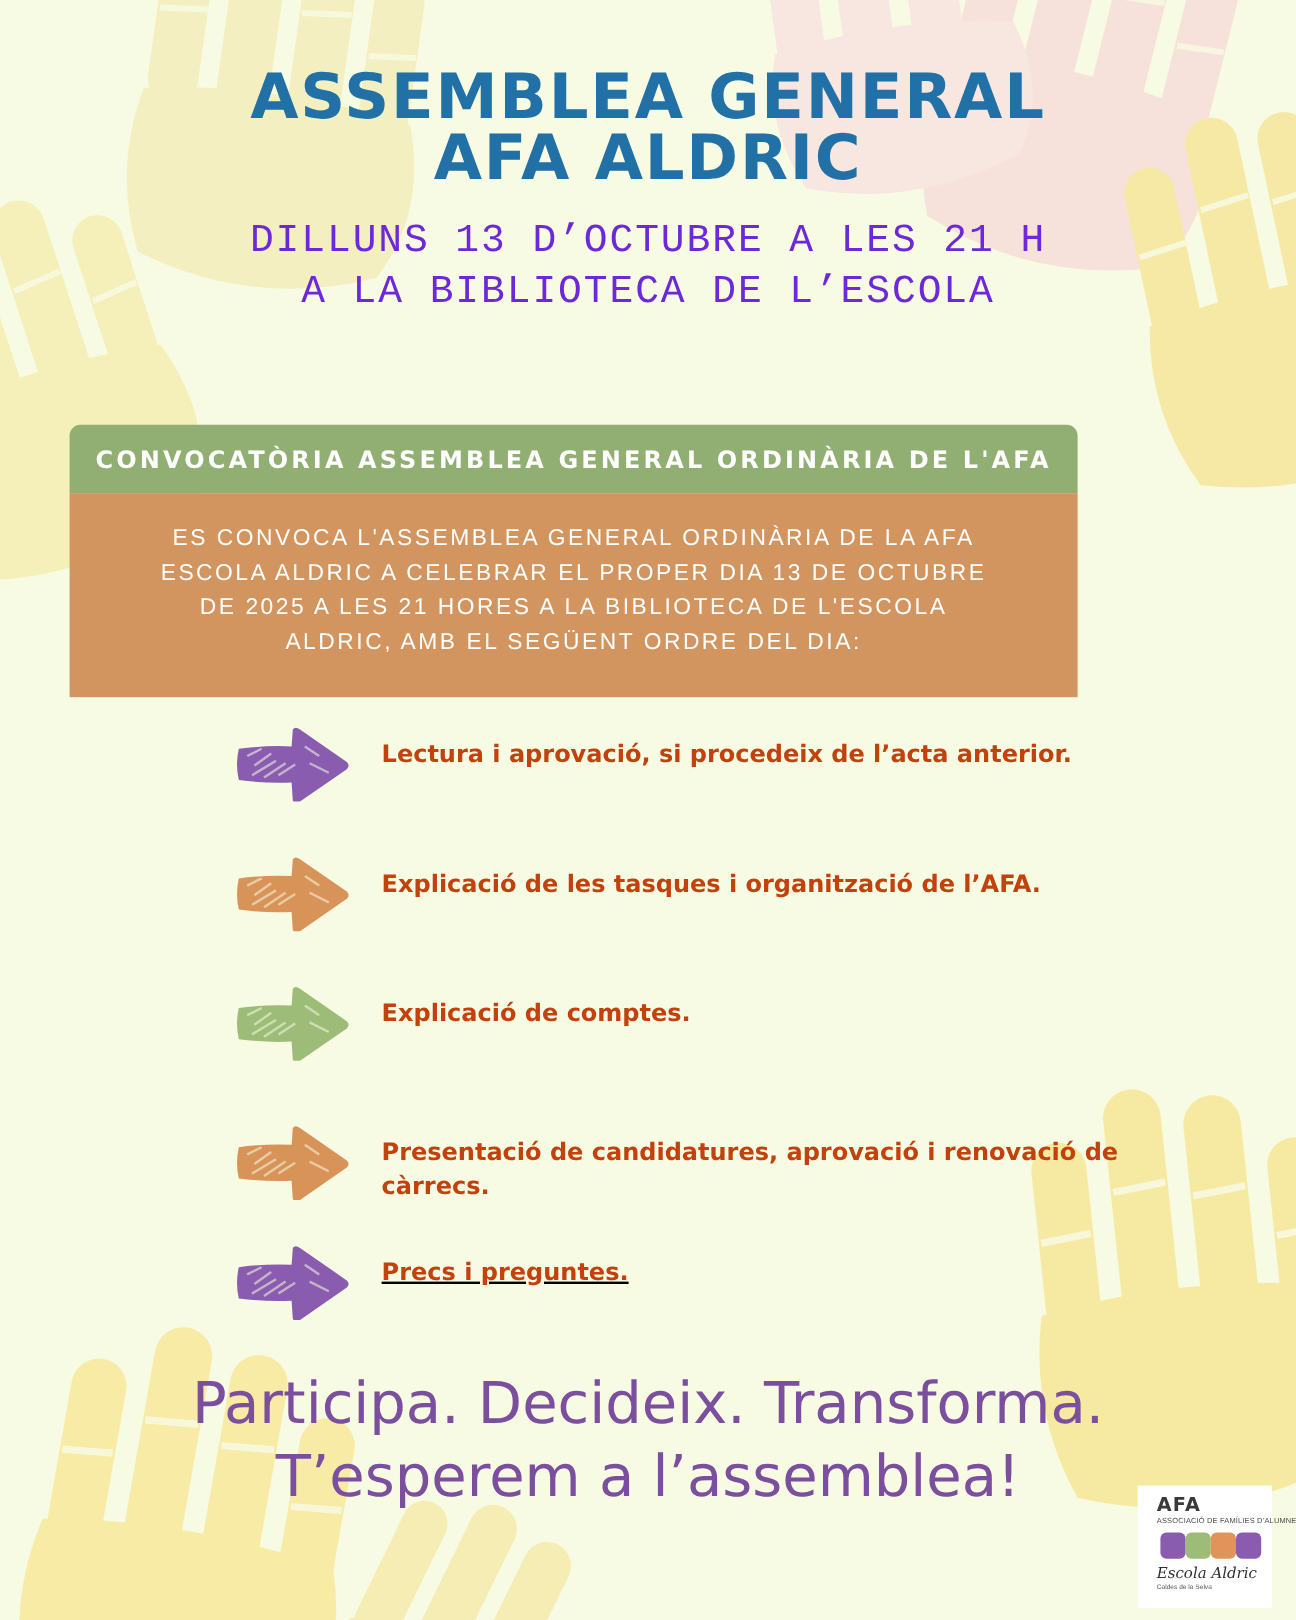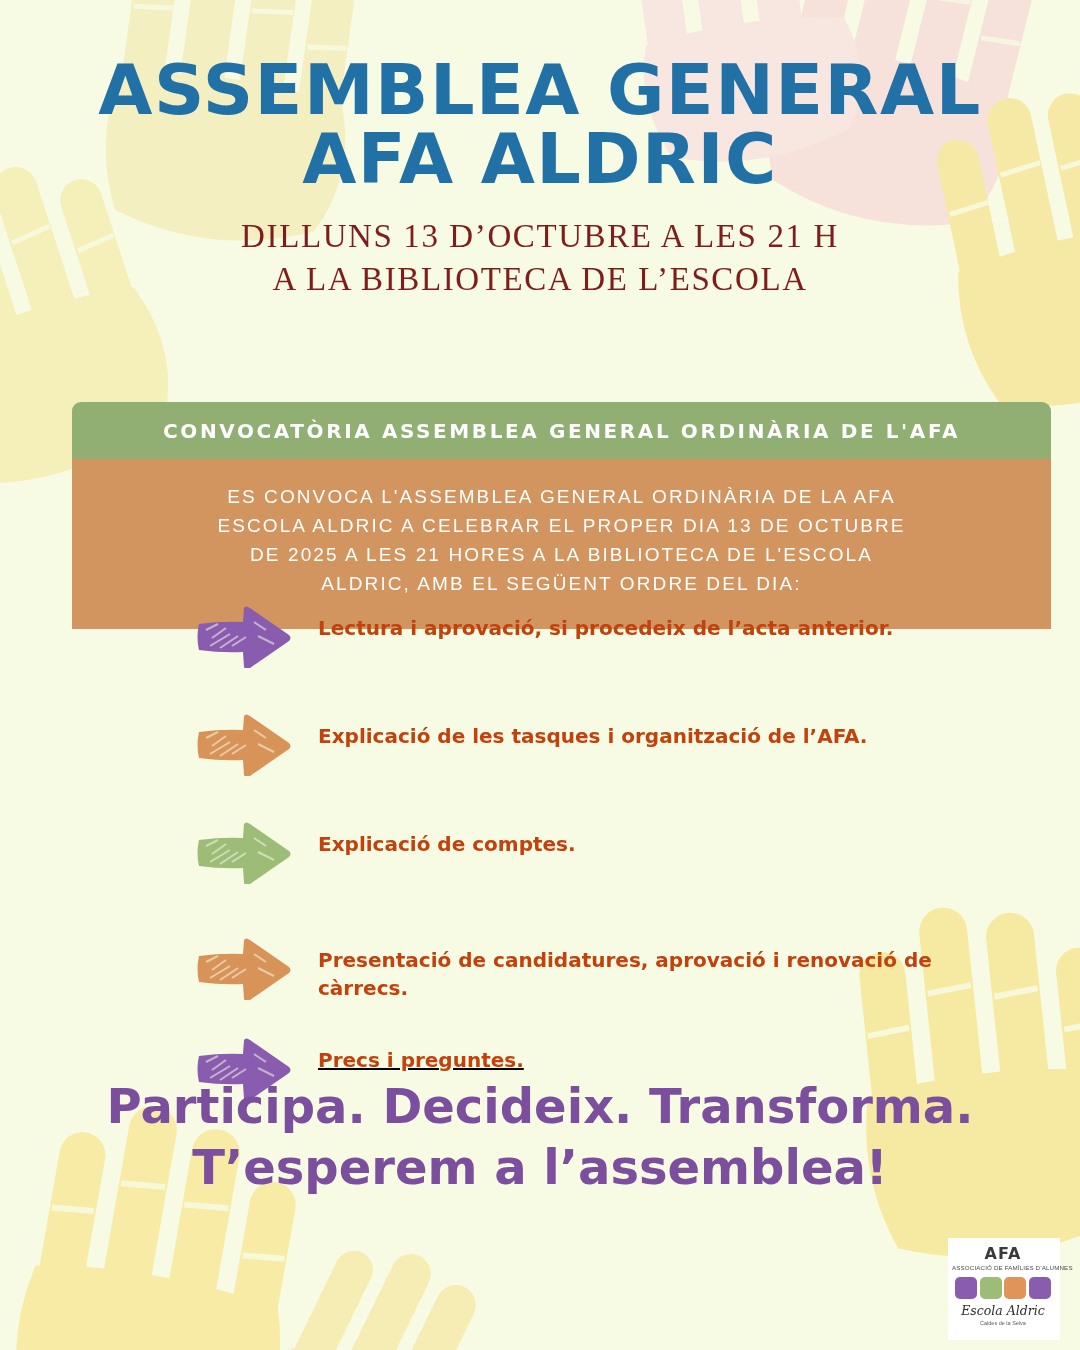--- a/index.html
+++ b/index.html
@@ -42,47 +42,46 @@
   .title-block {
     position: absolute;
     top: 56px;
     left: 0;
     width: 1080px;
     text-align: center;
   }
   .main-title {
     font-family: "DejaVu Sans", sans-serif;
     font-weight: 700;
-    font-size: 70px;
+    font-size: 52px;
     line-height: 0.99;
     letter-spacing: 1.5px;
     color: #2271A6;
     margin: 0;
     text-transform: uppercase;
   }
   .main-title .l2 { display: block; }
   .subtitle {
     margin: 20px 0 0 0;
-    font-family: Liberation Serif, serif;
+    font-family: Liberation Mono, monospace;
     font-weight: 400;
     font-size: 33px;
     line-height: 1.32;
     letter-spacing: 1.6px;
-    color: #7f1d1d;
+    color: #6d28d9;
     text-transform: uppercase;
   }
   .subtitle .l2 { display: block; }
 
   
   .banner {
     position: absolute;
     top: 354px;
-    left: 72px;
-    width: 979px;
-    margin-top: 48px;
+    left: 58px;
+    width: 840px;
   }
   .banner-head {
     background: #91AF72;
     border-radius: 9px 9px 0 0;
     text-align: center;
     padding: 17px 16px 16px 16px;
     box-sizing: border-box;
   }
   .banner-head-text {
     font-family: "DejaVu Sans", sans-serif;
@@ -142,43 +141,43 @@
     max-width: 640px;
   }
   .item-0 { margin-bottom: 36px; }
   .item-1 { margin-bottom: 36px; }
   .item-2 { margin-bottom: 44px; }
   .item-3 { margin-bottom: 28px; }
 
   
   .tagline {
     position: absolute;
-    top: 1076px;
+    top: 1140px;
     left: 0;
     width: 1080px;
     text-align: center;
     font-family: "DejaVu Sans", sans-serif;
-    font-weight: 700;
+    font-weight: 400;
     font-size: 48px;
     line-height: 1.28;
     color: #7B4E9E;
   }
   .tagline .l2 { display: block; }
 
   
   .logo-card {
     position: absolute;
     top: 1238px;
     left: 948px;
     width: 112px;
     height: 102px;
     background: #FFFFFF;
     box-sizing: border-box;
-    padding: 6px 6px 4px 4px;
-    text-align: center;
+    padding: 6px 6px 4px 16px;
+    text-align: left;
   }
   .logo-afa {
     font-family: "DejaVu Sans", sans-serif;
     font-weight: 700;
     font-size: 16px;
     letter-spacing: 1px;
     color: #3A3A3A;
     line-height: 1;
     margin-top: 2px;
   }

